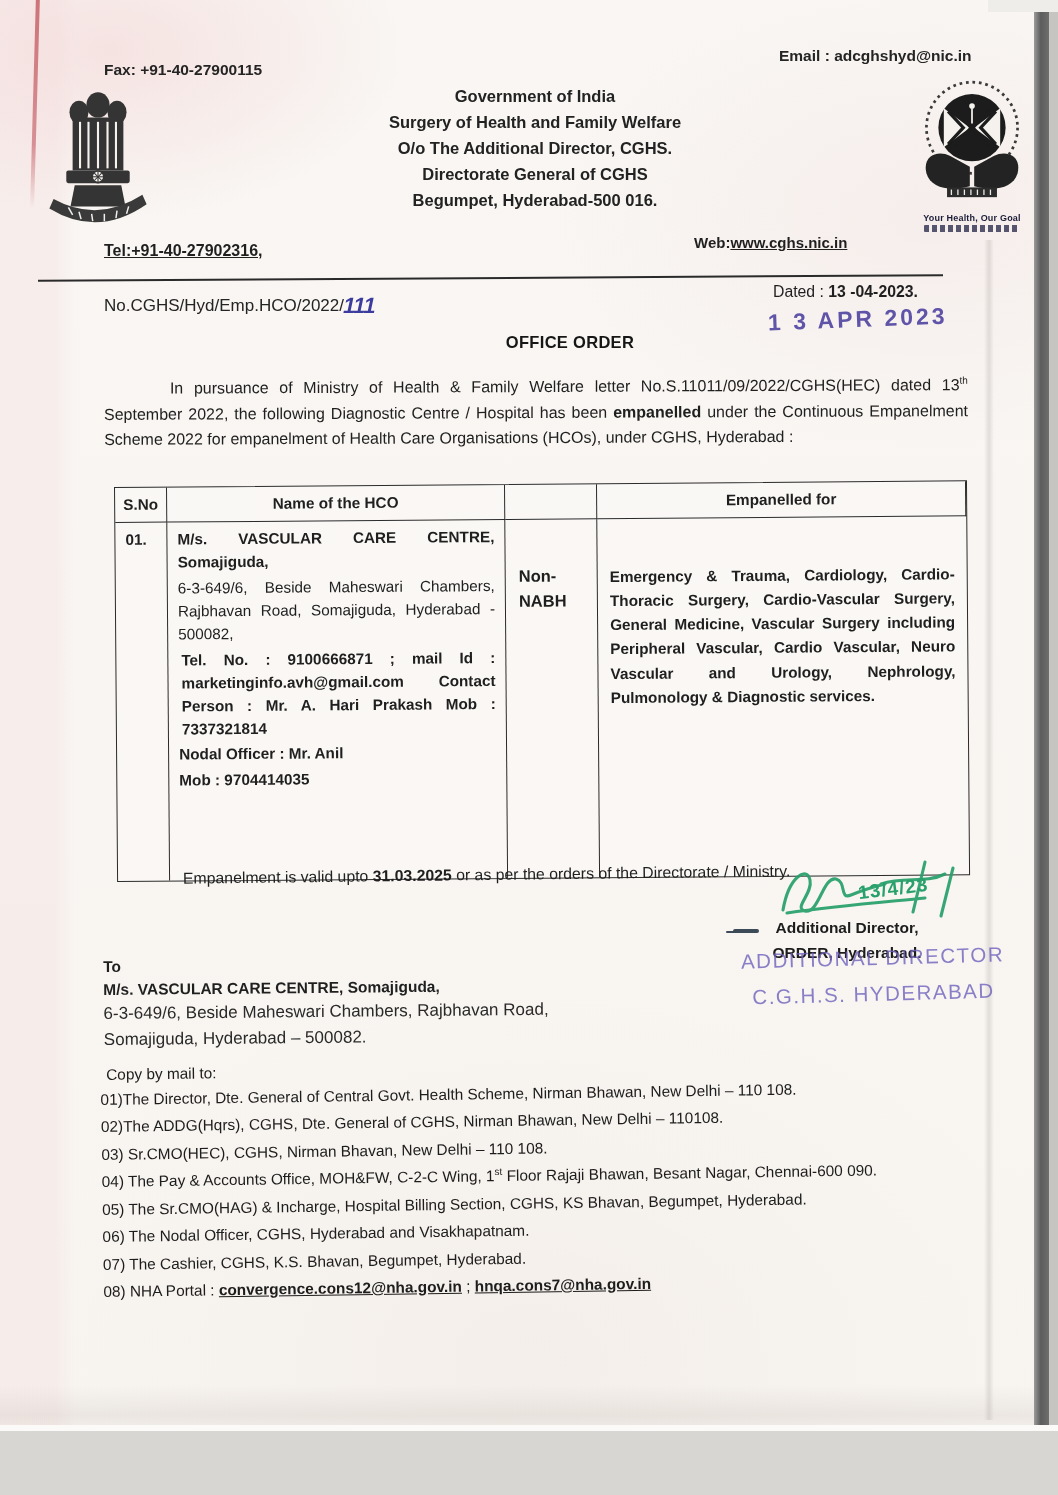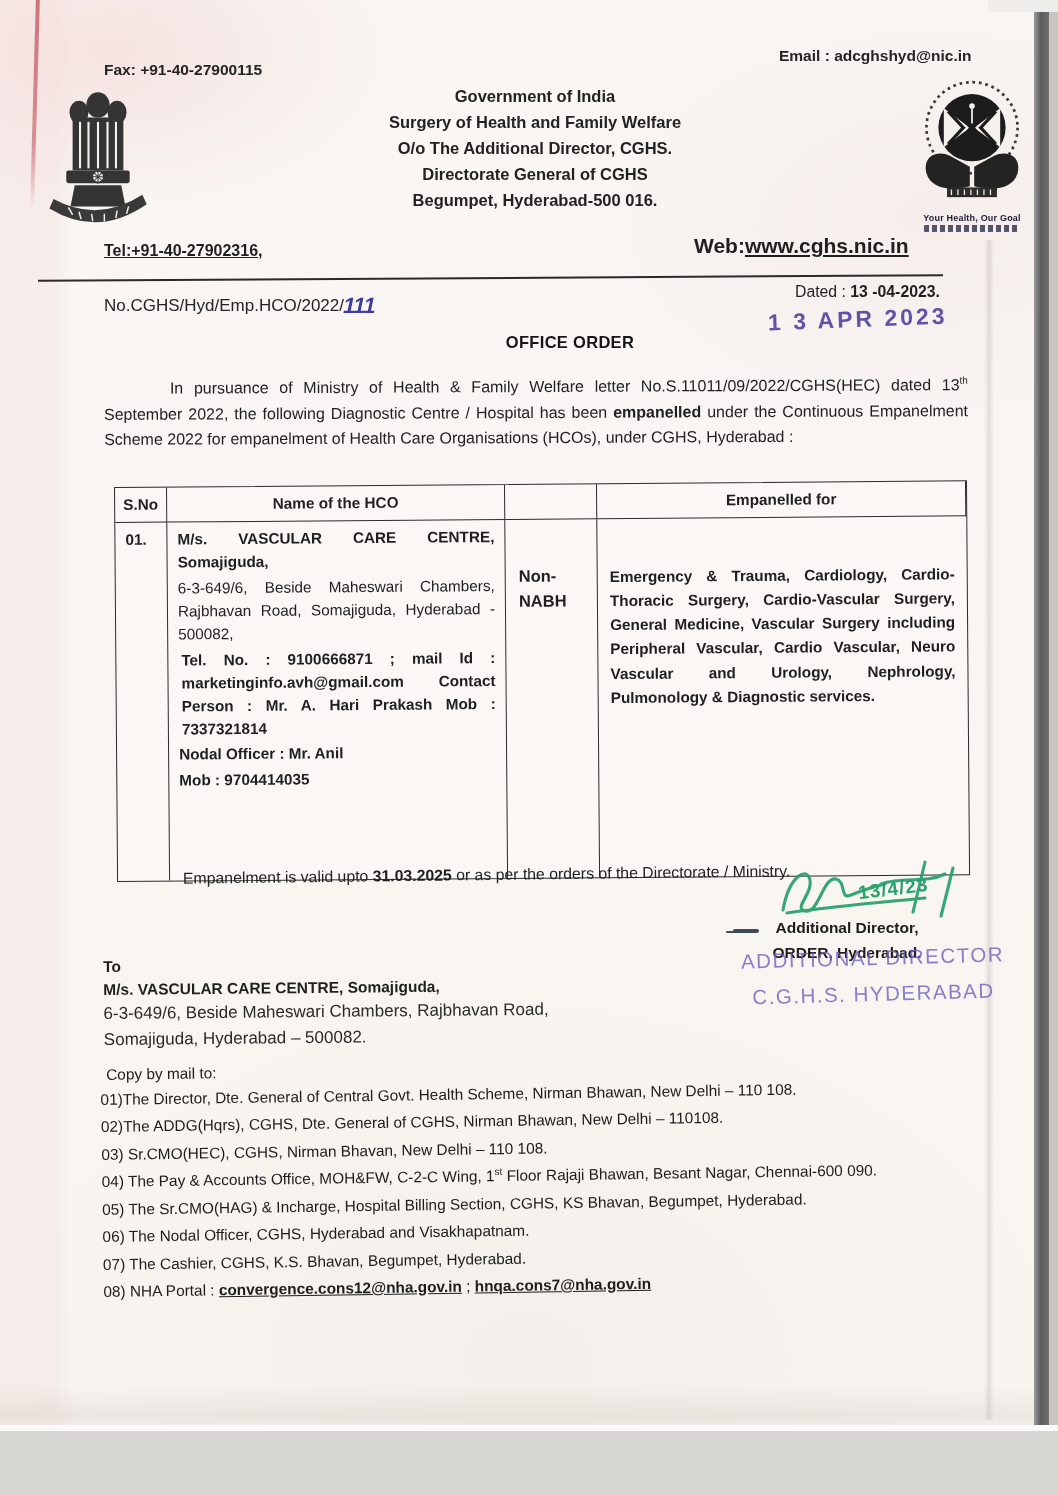--- a/index.html
+++ b/index.html
@@ -20,26 +20,26 @@
   .edge-top-right{right:0;top:0;width:70px;height:12px;background:#efedea;}
   .edge-bottom{left:0;right:0;bottom:0;height:6px;background:#fbfaf8;}
   .fold-line{left:984px;top:240px;width:10px;height:1180px;background:linear-gradient(90deg,transparent,rgba(140,135,130,0.22) 50%,transparent);}
   .crease{left:0;top:1385px;width:1058px;height:55px;background:linear-gradient(to bottom,transparent,rgba(180,168,160,0.18) 55%,transparent);}
   .red-mark{left:33px;top:-6px;width:4px;height:215px;background:linear-gradient(to bottom,#c2565e,#cf7a80 70%,transparent);transform:rotate(1.6deg);border-radius:3px;opacity:.8;}
 
   .fax{left:104px;top:61px;font-size:15.5px;font-weight:bold;color:#242424;}
   .email{left:733px;top:47px;font-size:15.5px;font-weight:bold;color:#242424;margin-left:46px;}
   .org{left:295px;top:83px;width:480px;text-align:center;font-size:16.5px;font-weight:bold;line-height:1.58;color:#222;}
   .tel{left:104px;top:242px;font-size:16px;font-weight:bold;text-decoration:underline;}
-  .web{left:694px;top:234px;font-size:21px;font-weight:bold;}
+  .web{left:694px;top:234px;font-size:15px;font-weight:bold;}
   .web .url{text-decoration:underline;}
   .rule{left:38px;top:277px;width:905px;height:2px;background:#2a2a2a;transform:rotate(-0.35deg);}
   .refline{left:104px;top:291px;font-size:17px;color:#242424;}
   .hand{color:#3c3c9e;font-weight:bold;font-size:22px;letter-spacing:-1px;display:inline-block;transform:skewX(-12deg) translateY(2px);}
-  .dated{left:773px;top:283px;font-size:15.8px;margin-left:22px;}
+  .dated{left:773px;top:283px;font-size:15.8px;}
   .datestamp{left:768px;top:306px;font-size:23px;font-weight:bold;color:#4b3f9e;letter-spacing:3px;transform:rotate(-2.2deg);opacity:.88;}
   .title{left:320px;top:333px;width:500px;text-align:center;font-size:16.5px;font-weight:bold;letter-spacing:.3px;color:#161616;}
 
   .para{left:104px;top:374px;width:864px;font-size:16px;line-height:1.6;text-align:justify;text-indent:66px;transform:rotate(-0.25deg);margin:0;}
   .para b{font-weight:bold;}
 
   .otable{left:114px;top:487px;width:851px;display:grid;grid-template-columns:52px 338px 92px 369px;border:1.7px solid #2b2b2b;transform:rotate(-0.45deg);transform-origin:top left;background:rgba(255,255,255,0.25);}
   .th{border-right:1.7px solid #2b2b2b;border-bottom:1.7px solid #2b2b2b;font-weight:bold;font-size:15.3px;padding:8px 4px;text-align:center;}
   .th:last-child,.td:last-child{border-right:none;}
   .td{border-right:1.7px solid #2b2b2b;padding:6px 10px;min-height:308px;}

